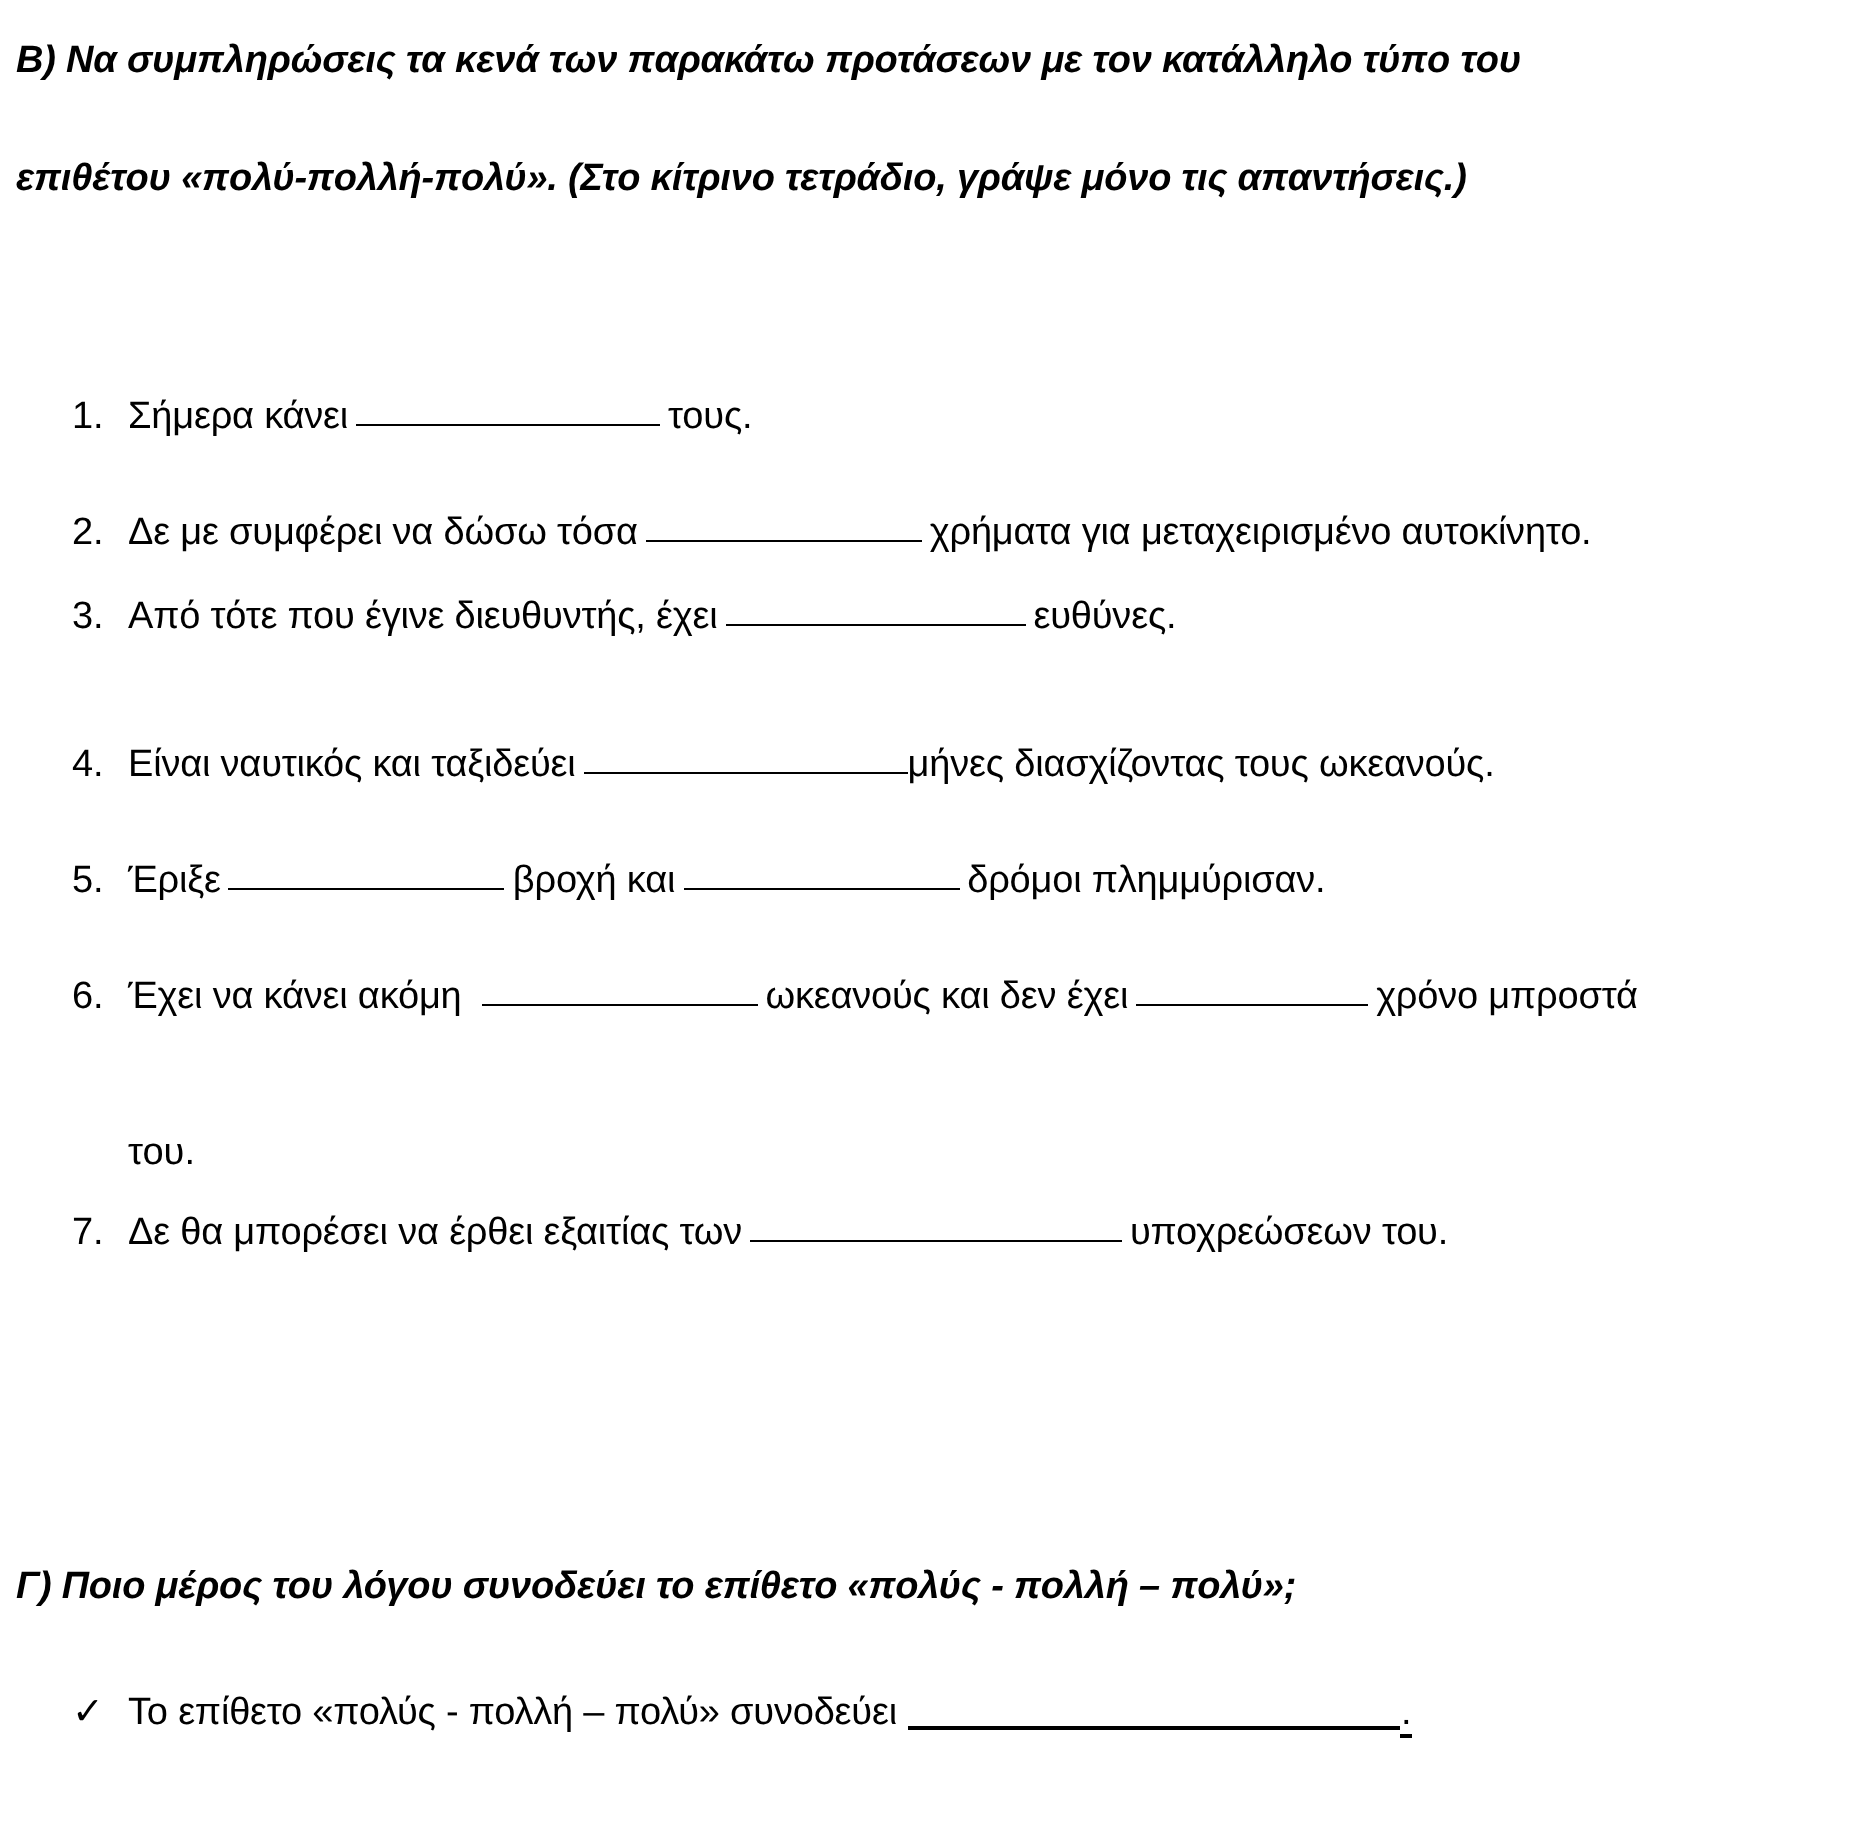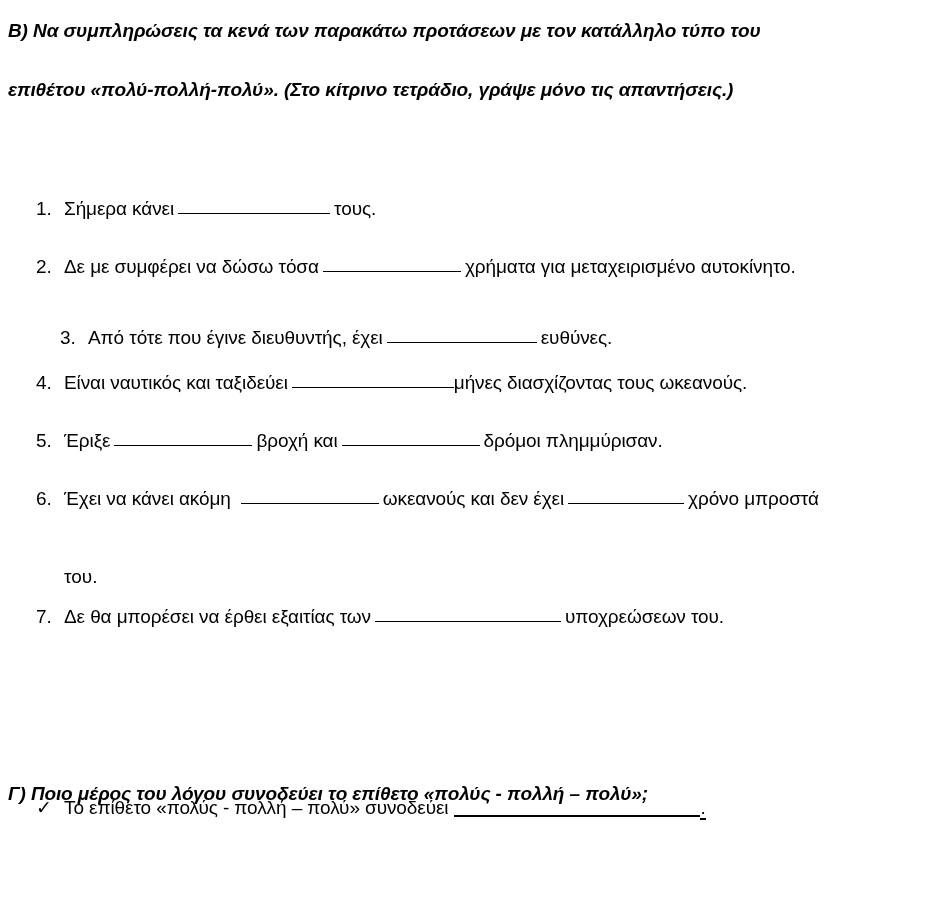--- a/index.html
+++ b/index.html
@@ -41,21 +41,21 @@
   <div class="heading" style="top:79px;">επιθέτου «πολύ-πολλή-πολύ». (Στο κίτρινο τετράδιο, γράψε μόνο τις απαντήσεις.)</div>
 
   <div class="item" style="top:198px;">
     <span class="num">1.</span><span>Σήμερα κάνει</span><span class="blank" style="width:152px;"></span><span>τους.</span>
   </div>
 
   <div class="item" style="top:256px;">
     <span class="num">2.</span><span>Δε με συμφέρει να δώσω τόσα</span><span class="blank" style="width:138px;"></span><span>χρήματα για μεταχειρισμένο αυτοκίνητο.</span>
   </div>
 
-  <div class="item" style="top:327px;margin-left:24px;">
+  <div class="item" style="top:298px;">
     <span class="num">3.</span><span>Από τότε που έγινε διευθυντής, έχει</span><span class="blank" style="width:150px;"></span><span>ευθύνες.</span>
   </div>
 
   <div class="item" style="top:372px;">
     <span class="num">4.</span><span>Είναι ναυτικός και ταξιδεύει</span><span class="blank" style="width:162px; margin-right:0;"></span><span>μήνες διασχίζοντας τους ωκεανούς.</span>
   </div>
 
   <div class="item" style="top:430px;">
     <span class="num">5.</span><span>Έριξε</span><span class="blank" style="width:138px;"></span><span>βροχή και</span><span class="blank" style="width:138px;"></span><span>δρόμοι πλημμύρισαν.</span>
   </div>
@@ -65,16 +65,16 @@
   </div>
   <div class="cont" style="top:547px;margin-top:19px;">του.</div>
 
   <div class="item" style="top:606px;">
     <span class="num">7.</span><span>Δε θα μπορέσει να έρθει εξαιτίας των</span><span class="blank" style="width:186px;"></span><span>υποχρεώσεων του.</span>
   </div>
 </div>
 
 <div>
   <div class="heading" style="top:783px;">Γ) Ποιο μέρος του λόγου συνοδεύει το επίθετο «πολύς - πολλή – πολύ»;</div>
-  <div class="item" style="top:794px;">
+  <div class="item" style="top:842px;">
     <span class="check">✓</span><span>Το επίθετο «πολύς - πολλή – πολύ» συνοδεύει</span><span class="blank-thick" style="width:246px;"></span><span class="under-period" style="border-bottom:2px solid #000; text-decoration:none; position:relative;">.</span>
   </div>
 </div>
 
 </body></html>

